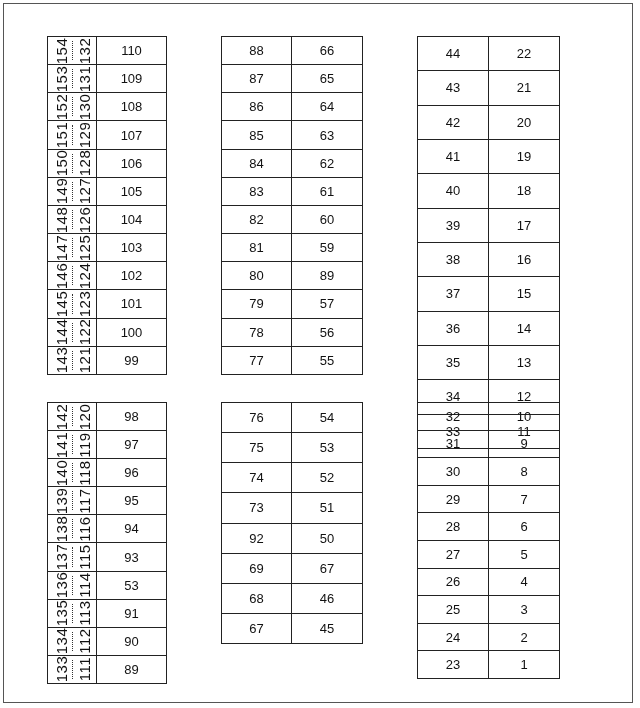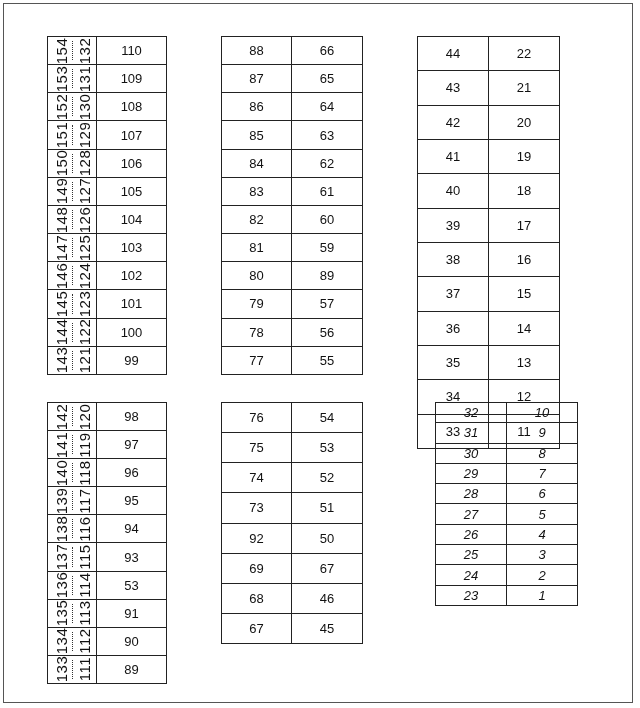--- a/index.html
+++ b/index.html
@@ -410,21 +410,21 @@
         <td>68</td>
         <td>46</td>
       </tr>
       <tr>
         <td>67</td>
         <td>45</td>
       </tr>
     </tbody>
 </table>
 
-<table class="grid" id="t-bottom-right" style="left:435px; top:402px; width:142px; height:204px;font-style:italic;">
+<table class="grid" id="t-bottom-right" style="left:417px; top:402px; width:142px; height:277px;">
   <colgroup>
       <col style="width:71px">
       <col style="width:71px">
     </colgroup>
   <tbody>
       <tr>
         <td>32</td>
         <td>10</td>
       </tr>
       <tr>

